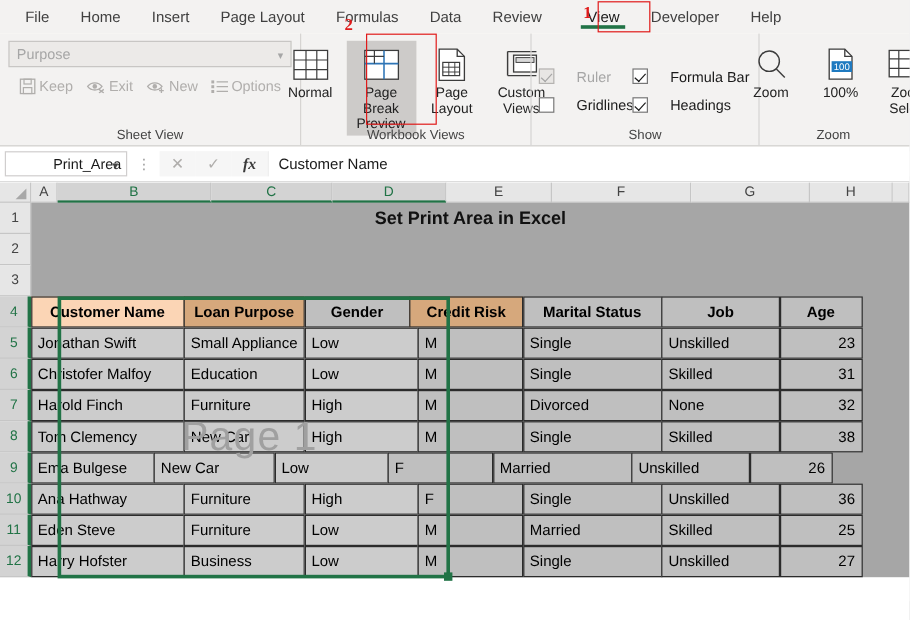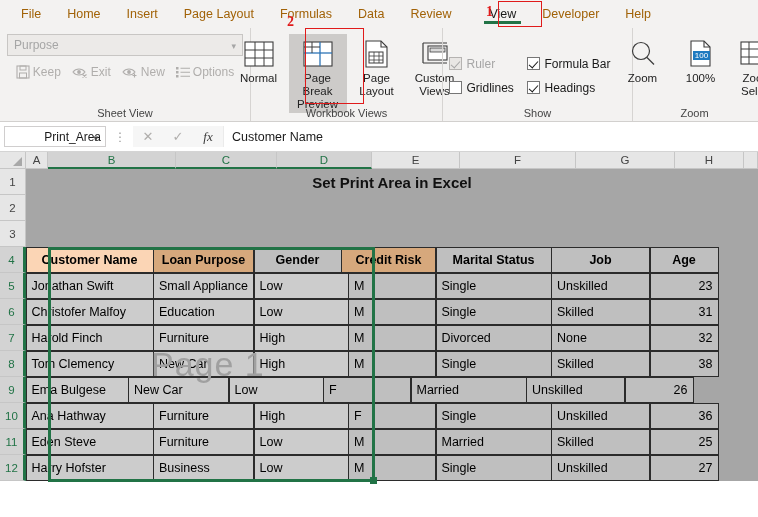--- a/index.html
+++ b/index.html
@@ -15,21 +15,21 @@
   .tabbar {
     position: relative;
     height: 28px;
     background: #f3f2f1;
     display: flex;
     align-items: center;
     padding-left: 8px;
   }
   .tab {
     font-size: 12.5px;
-    color: #a16207;
+    color: #404040;
     padding: 4px 13px;
     white-space: nowrap;
     position: relative;
   }
   .tab.active {
     color: #1a1a1a;
   }
   .tab.active .tab-underline {
     position: absolute;
     left: 8px; right: 8px; bottom: 1px;
@@ -134,21 +134,21 @@
 
   
   .showgrp { width: 190px; }
   .chkgrid {
     display: grid;
     grid-template-columns: 78px 100px;
     grid-template-rows: 24px 24px;
     align-items: center;
     margin-top: 10px;
   }
-  .chk { display: flex; align-items: center; gap: 5px; font-size: 12px; color: #1a1a1a; margin-top: 19px; }
+  .chk { display: flex; align-items: center; gap: 19px; font-size: 12px; color: #1a1a1a; margin-top: 19px; }
   .chk.dis { color: #a6a6a6; }
   .cbox {
     width: 13px; height: 13px;
     border: 1px solid #767676;
     background: #fff;
     position: relative;
     flex: none;
   }
   .cbox.dis { background: #e8e6e4; border-color: #b5b3b1; }
   .cbox.on::after {
@@ -185,21 +185,21 @@
   }
   .namebox .caret { position: absolute; right: 5px; top: 7px; font-size: 8px; color: #444; }
   .dots { color: #9a9a9a; font-size: 12px; margin: 0 7px 0 8px; letter-spacing: 0; }
   .fbtns { display: flex; align-items: center; gap: 0px; }
   .fbtn {
     width: 30px; height: 21px;
     display: flex; align-items: center; justify-content: center;
     color: #b0aeac; font-size: 13px;
     background: #f6f6f6;
   }
-  .fbtn.fx { font-style: italic; font-family: "Liberation Serif", serif; color: #3b3b3b; font-size: 13px; font-weight: normal; }
+  .fbtn.fx { font-style: italic; font-family: "Liberation Serif", serif; color: #3b3b3b; font-size: 13px; font-weight: bold; }
   .fcontent {
     flex: 1; height: 21px;
     border-left: 1px solid #ebebeb;
     background: #fff;
     font-size: 12.5px; color: #1a1a1a;
     display: flex; align-items: center;
     padding-left: 8px;
   }
 
   

